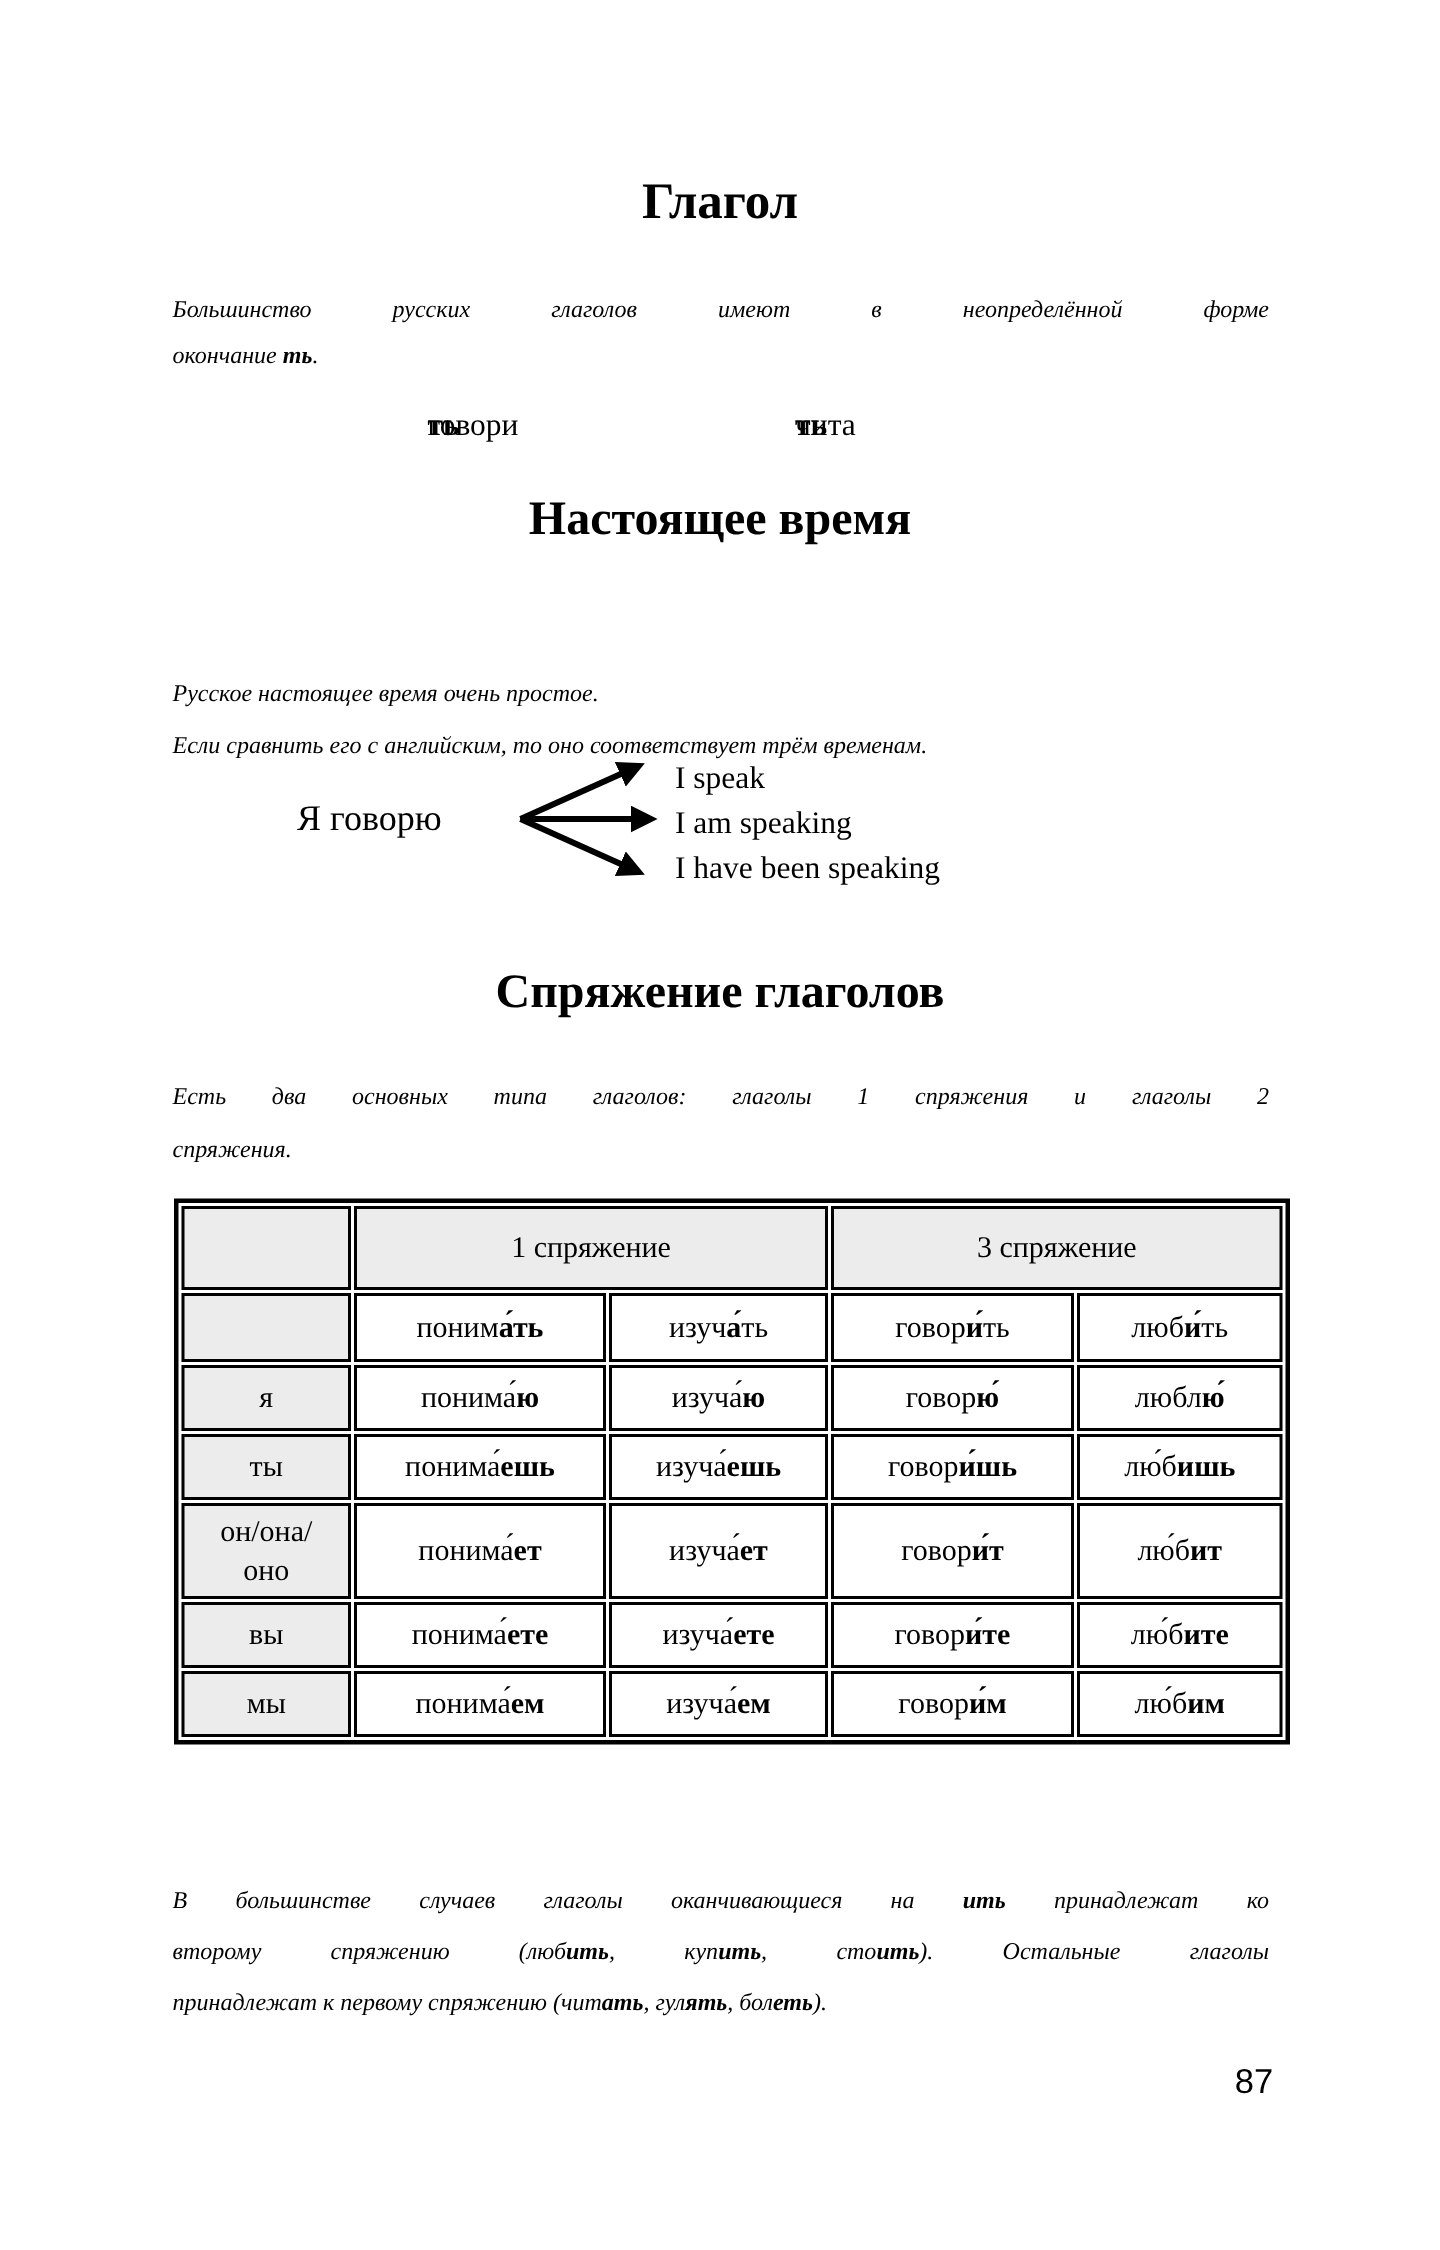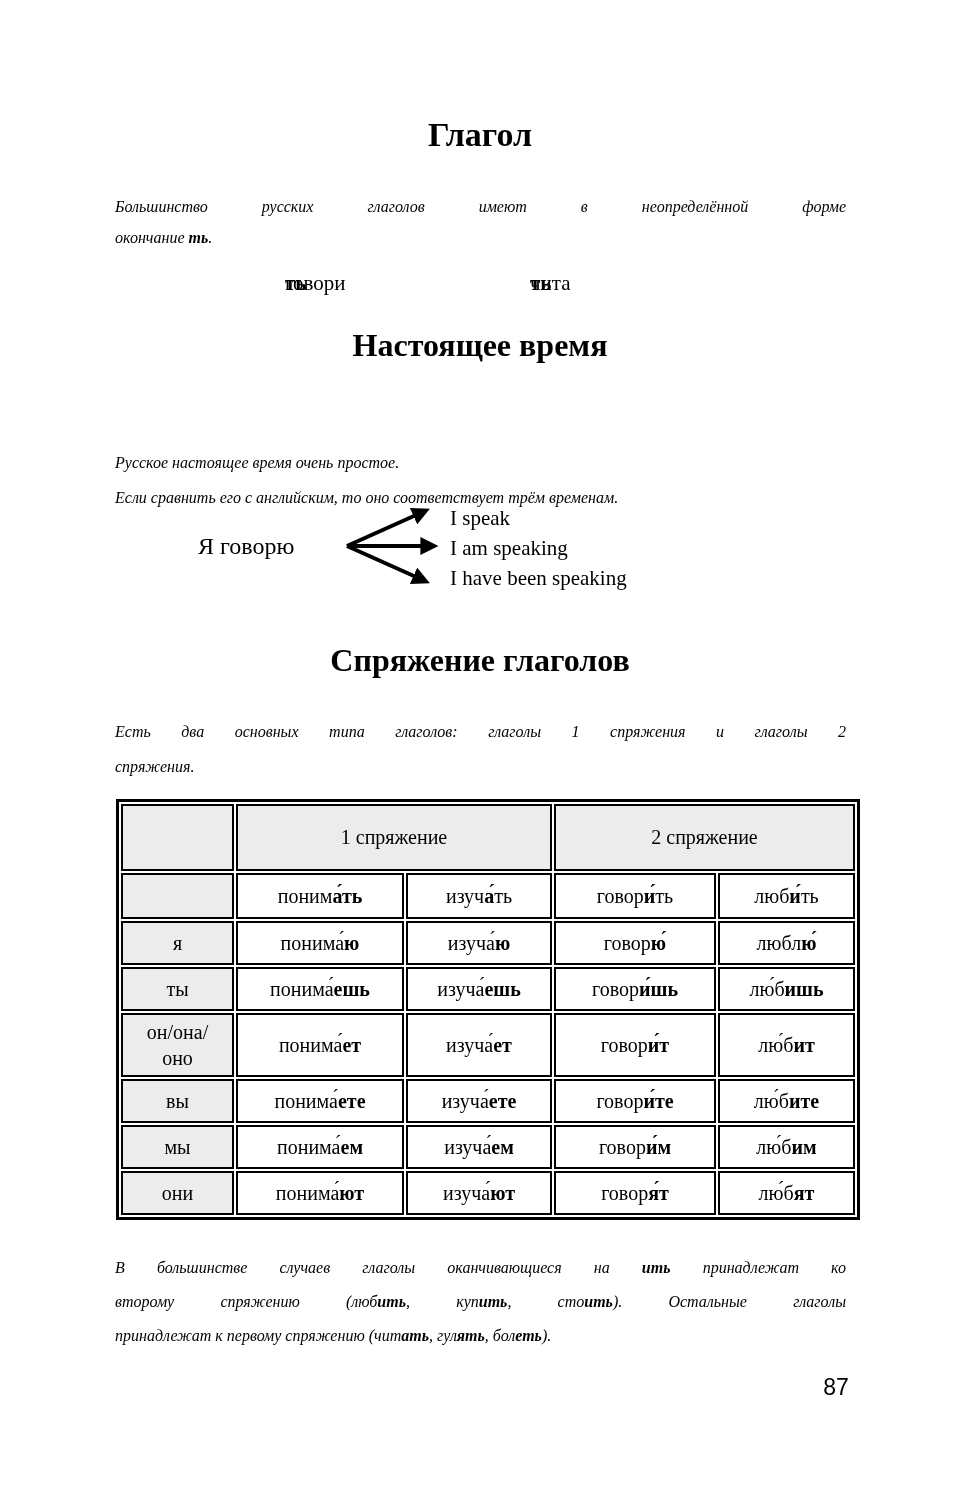--- a/index.html
+++ b/index.html
@@ -22,21 +22,21 @@
   table.conj {
     position:absolute; left:116px; top:799px;
     border-collapse:separate; border-spacing:2px;
     border:3px solid #000; background:#fff;
     table-layout:fixed; width:734px; font-size:20px;
   }
   table.conj td { border:2px solid #000; text-align:center; vertical-align:middle;
                   padding:1px 3px; overflow:hidden; }
   table.conj td.gray { background:#ececec; }
   table.conj td.label { white-space:pre-line; line-height:26px; }
-  table.conj tr:nth-child(1) { height:67px; }
+  table.conj tr:nth-child(1) { height:56px; }
   table.conj tr:nth-child(2) { height:46px;border-radius:20px; }
   table.conj tr:nth-child(3) { height:44px; }
   table.conj tr:nth-child(4) { height:44px; }
   table.conj tr:nth-child(5) { height:64px; }
   table.conj tr:nth-child(6) { height:44px; }
   table.conj tr:nth-child(7) { height:44px; }
   table.conj tr:nth-child(8) { height:44px; }
   .pagenum { position:absolute; left:806px; top:1374px; width:60px; text-align:center;
              font-family:"Liberation Sans", sans-serif; font-size:23px; }
 </style>
@@ -101,21 +101,21 @@
       <col style="width:113px">
         <col style="width:168px">
         <col style="width:146px">
       <col style="width:162px">
         <col style="width:137px">
     </colgroup>
     <tbody id="conj-body">
         <tr>
           <td class="gray"></td>
           <td class="gray" colspan="2">1 спряжение</td>
-          <td class="gray" colspan="2">2 спряжение</td>
+          <td class="gray" colspan="2">3 спряжение</td>
         </tr>
         <tr>
           <td class="gray label"></td>
           <td><span>поним</span><span class="b">а́ть</span></td>
           <td><span>изуч</span><span class="b">а́</span><span>ть</span></td>
           <td><span>говор</span><span class="b">и́</span><span>ть</span></td>
           <td><span>люб</span><span class="b">и́</span><span>ть</span></td>
         </tr>
         <tr>
           <td class="gray label">я</td>
@@ -146,27 +146,20 @@
           <td><span>говор</span><span class="b">и́те</span></td>
           <td><span>лю́б</span><span class="b">ите</span></td>
         </tr>
         <tr>
           <td class="gray label">мы</td>
           <td><span>понима́</span><span class="b">ем</span></td>
           <td><span>изуча́</span><span class="b">ем</span></td>
           <td><span>говор</span><span class="b">и́м</span></td>
           <td><span>лю́б</span><span class="b">им</span></td>
         </tr>
-        <tr>
-          <td class="gray label">они</td>
-          <td><span>понима́</span><span class="b">ют</span></td>
-          <td><span>изуча́</span><span class="b">ют</span></td>
-          <td><span>говор</span><span class="b">я́т</span></td>
-          <td><span>лю́б</span><span class="b">ят</span></td>
-        </tr>
       </tbody>
   </table>
 
   <div class="par" style="top:1251px; line-height:34px;">
       <div class="tline jl"><span>В большинстве случаев глаголы оканчивающиеся на </span><span class="b">ить</span><span> принадлежат ко</span></div>
       <div class="tline jl"><span>второму спряжению (люб</span><span class="b">ить</span><span>, куп</span><span class="b">ить</span><span>, сто</span><span class="b">ить</span><span>). Остальные глаголы</span></div>
       <div class="tline"><span>принадлежат к первому спряжению (чит</span><span class="b">ать</span><span>, гул</span><span class="b">ять</span><span>, бол</span><span class="b">еть</span><span>).</span></div>
     </div>
 
   <div class="pagenum">87</div>

